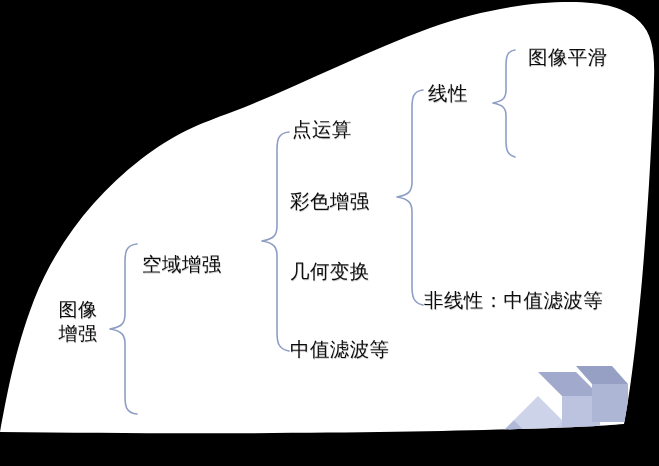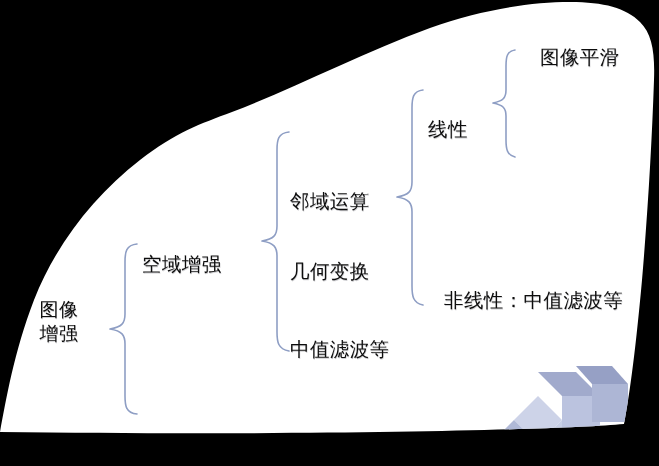--- a/index.html
+++ b/index.html
@@ -73,38 +73,39 @@
           <path d="M 14,86 L 38,62 L 62,86 L 38,110 Z" fill="#aab3d4"></path>
           <path d="M 62,86 L 86,62 L 110,86 L 86,110 Z" fill="#c3cbe4"></path>
           <path d="M 62,14 L 100,14 L 124,38 L 86,38 Z" fill="#9aa3c8"></path>
           <path d="M 86,38 L 124,38 L 124,72 L 86,72 Z" fill="#b6bedd"></path>
           <path d="M 100,8 L 136,8 L 152,26 L 116,26 Z" fill="#8e98c0"></path>
           <path d="M 116,26 L 152,26 L 152,64 L 116,64 Z" fill="#a7b0d2"></path>
         </g>
       </svg>
     </div>
 
-    <div class="node root" style="left:28px; top:298px; width:62px;">图像
+    <div class="node root" style="left:47px; top:298px; width:62px;">图像
 增强</div>
 
     <div class="node" style="left:142px; top:252px;">空域增强</div>
 
 
+    <div class="node" style="left:292px; top:117px;">点运算</div>
 
-    <div class="node" style="left:290px; top:189px;">邻域运算</div>
+    <div class="node" style="left:290px; top:189px;">彩色增强</div>
 
     <div class="node" style="left:290px; top:259px;text-align:right;">几何变换</div>
 
     <div class="node" style="left:290px; top:337px;">中值滤波等</div>
 
-    <div class="node" style="left:428px; top:81px;margin-top:36px;">线性</div>
+    <div class="node" style="left:428px; top:81px;">线性</div>
 
-    <div class="node" style="left:424px; top:288px;margin-left:20px;">非线性：中值滤波等</div>
+    <div class="node" style="left:424px; top:288px;">非线性：中值滤波等</div>
 
-    <div class="node" style="left:528px; top:45px;margin-left:12px;">图像平滑</div>
+    <div class="node" style="left:528px; top:45px;">图像平滑</div>
 
 
     <div class="brace" style="left:104px; top:240px; width:36px; height:178px;">
       <svg width="36" height="178" viewBox="0 0 36 178" xmlns="http://www.w3.org/2000/svg">
         <path d="M 33,4
                  C 22,5 21,12 21,22
                  L 21,74
                  C 21,83 18,87 6,89
                  C 18,91 21,95 21,104
                  L 21,156

